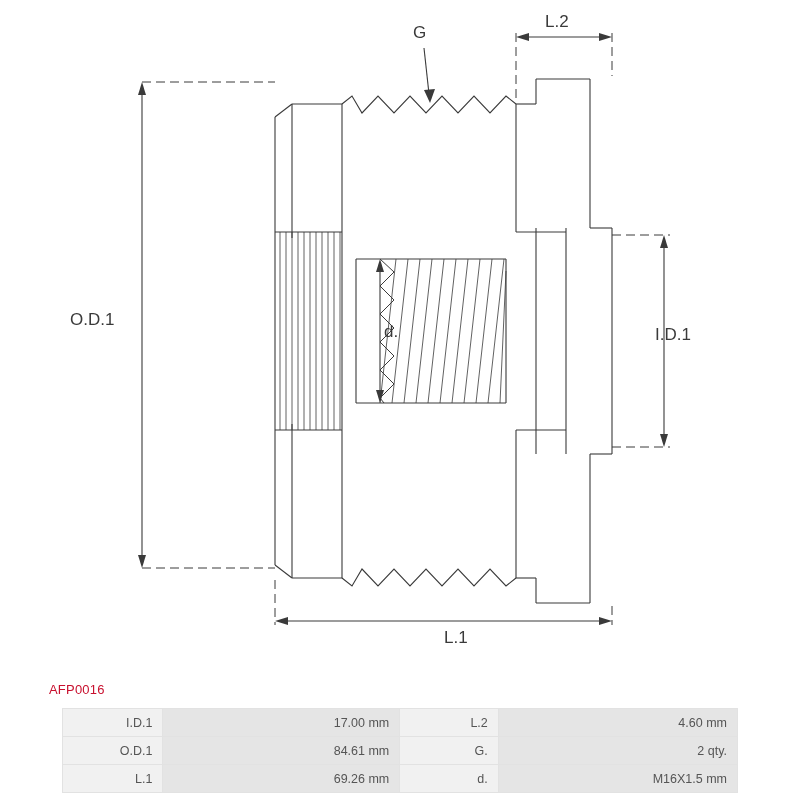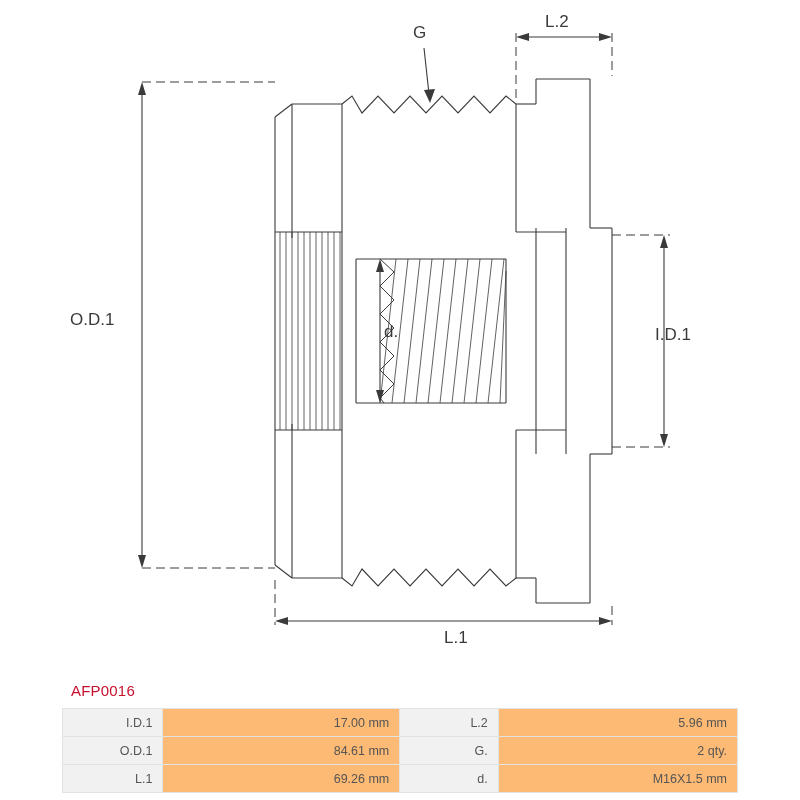--- a/index.html
+++ b/index.html
@@ -29,41 +29,41 @@
   }
   .dim-label {
     position: absolute;
     font-size: 17px;
     color: #3a3a3a;
     white-space: nowrap;
   }
   
   #part-code {
     position: absolute;
-    left: 71px;
+    left: 49px;
     top: 682px;
-    font-size: 15px;
+    font-size: 13px;
     color: #c8102e;
     letter-spacing: 0.2px;
   }
   
   #spec-table {
     position: absolute;
     left: 62px;
     top: 708px;
     width: 676px;
     border-collapse: collapse;
     font-size: 12.5px;
   }
   #spec-table td {
     border: 1px solid #e2e2e2;
     height: 27px;
     padding: 0 10px;
     color: #555;
-    background: #fdba74;
+    background: #e5e5e5;
   }
   #spec-table td.key {
     background: #f1f1f1;
     text-align: right;
     width: 86px;
     color: #555;
   }
   #spec-table td.val {
     text-align: right;
     width: 242px;
@@ -198,21 +198,21 @@
   </div>
 
   <div id="part-code" style="color: rgb(200, 16, 46);">AFP0016</div>
 
   <table id="spec-table">
     <tbody>
       <tr>
         <td class="key">I.D.1</td>
         <td class="val">17.00 mm</td>
         <td class="key">L.2</td>
-        <td class="val">5.96 mm</td>
+        <td class="val">4.60 mm</td>
       </tr>
       <tr>
         <td class="key">O.D.1</td>
         <td class="val">84.61 mm</td>
         <td class="key">G.</td>
         <td class="val">2 qty.</td>
       </tr>
       <tr>
         <td class="key">L.1</td>
         <td class="val">69.26 mm</td>

